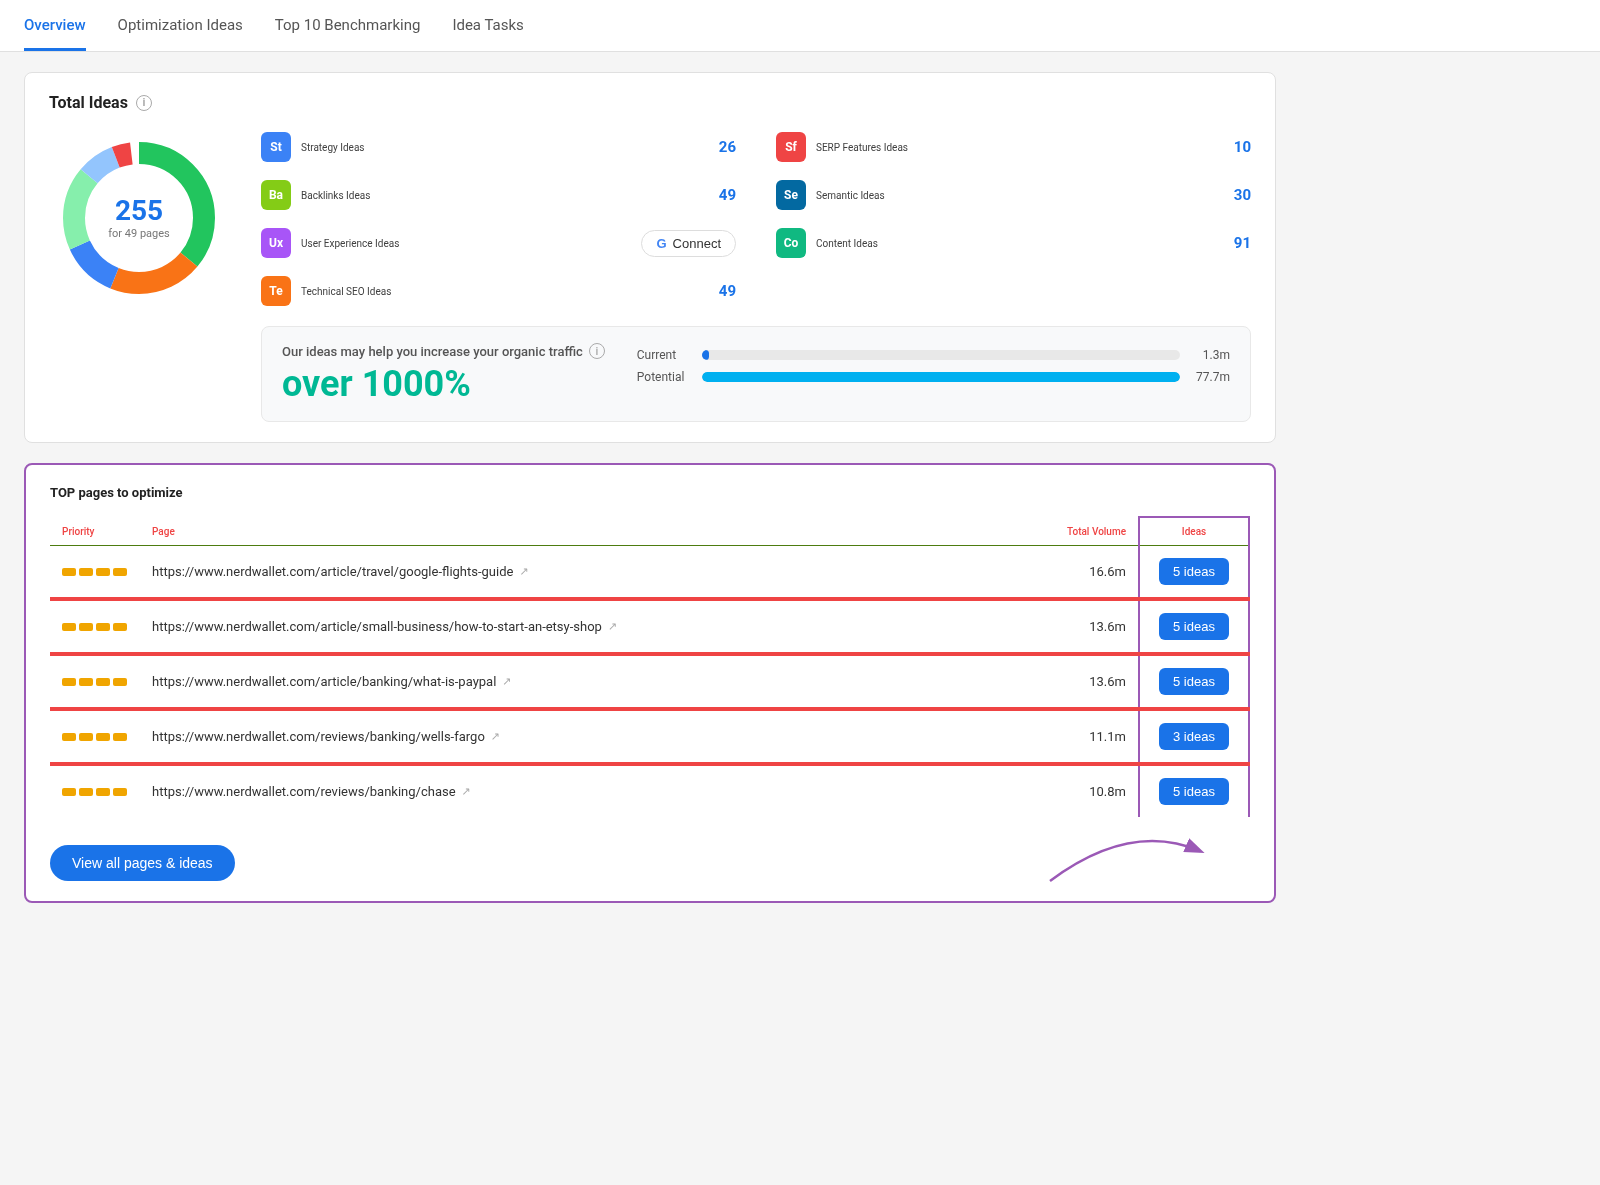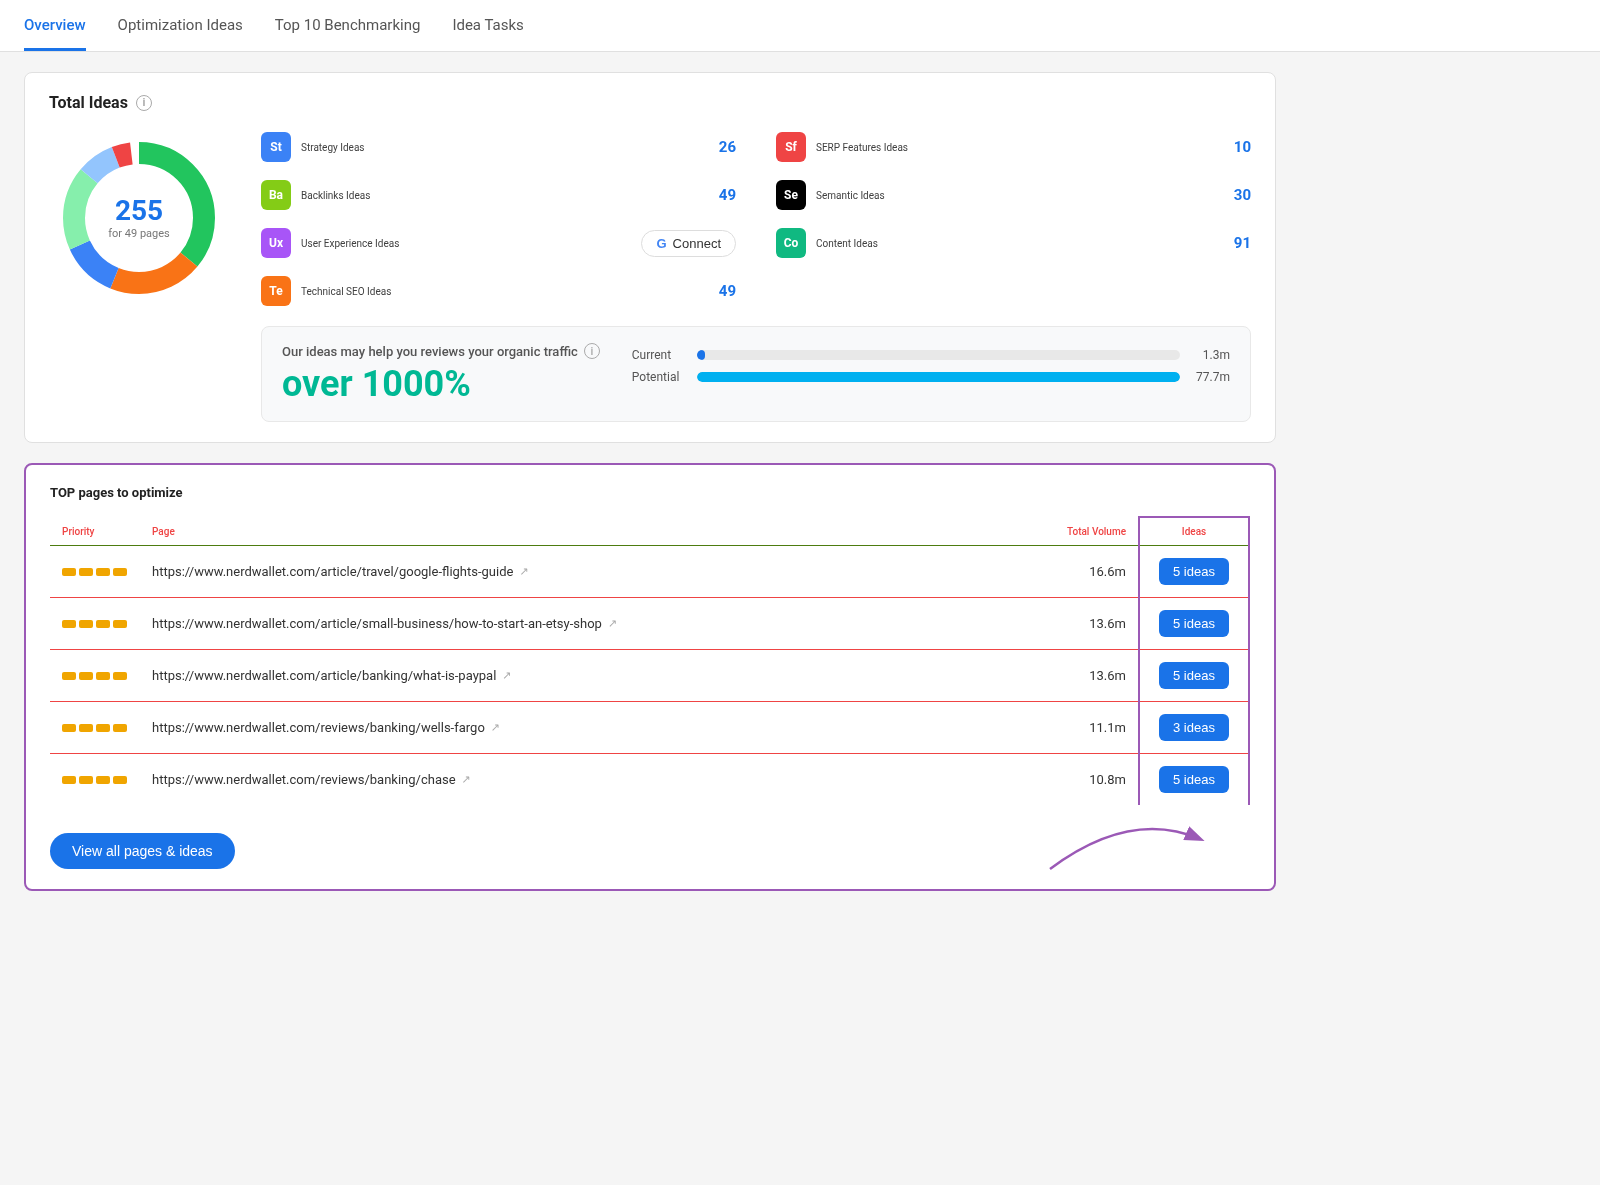--- a/index.html
+++ b/index.html
@@ -260,21 +260,21 @@
       font-weight: 500;
       padding: 8px 12px;
       border-bottom: 1px solid #4d7c0f;
     }
 
     .pages-table th.right { text-align: right; }
     .pages-table th.center { text-align: center; }
 
     .pages-table td {
       padding: 12px;
-      border-bottom: 1px solid #ef4444;
+      border-bottom: 4px solid #ef4444;
       font-size: 13px;
       color: #333;
     }
 
     .pages-table tr:last-child td { border-bottom: none; }
 
     .priority-dots {
       display: flex;
       gap: 3px;
     }
@@ -422,21 +422,21 @@
               <div class="idea-badge" style="background: rgb(239, 68, 68);">Sf</div>
               <span class="idea-name">SERP Features Ideas</span>
               <span class="idea-count">10</span>
             </div>
             <div class="idea-row">
               <div class="idea-badge" style="background: rgb(132, 204, 22);">Ba</div>
               <span class="idea-name">Backlinks Ideas</span>
               <span class="idea-count">49</span>
             </div>
             <div class="idea-row">
-              <div class="idea-badge" style="background: #000000;">Se</div>
+              <div class="idea-badge" style="background: #0369a1;">Se</div>
               <span class="idea-name">Semantic Ideas</span>
               <span class="idea-count">30</span>
             </div>
             <div class="idea-row">
               <div class="idea-badge" style="background: rgb(168, 85, 247);">Ux</div>
               <span class="idea-name">User Experience Ideas</span>
               <button class="connect-btn">
                 <span style="font-weight:700;font-size:13px;color:#4285f4">G</span>
                 <span>Connect</span>
               </button>
@@ -449,21 +449,21 @@
             <div class="idea-row">
               <div class="idea-badge" style="background: rgb(249, 115, 22);">Te</div>
               <span class="idea-name">Technical SEO Ideas</span>
               <span class="idea-count">49</span>
             </div>
           </div>
 
         <div class="traffic-box">
           <div class="traffic-left">
             <div class="traffic-title">
-              <span>Our ideas may help you reviews your organic traffic</span>
+              <span>Our ideas may help you increase your organic traffic</span>
               <span class="info-icon">i</span>
             </div>
             <div class="traffic-percent">over 1000%</div>
           </div>
           <div class="traffic-bars">
             <div class="bar-row">
               <span class="bar-label">Current</span>
               <div class="bar-track">
                 <div class="bar-fill" style="width:1.6%;background:#1a73e8;"></div>
               </div>

